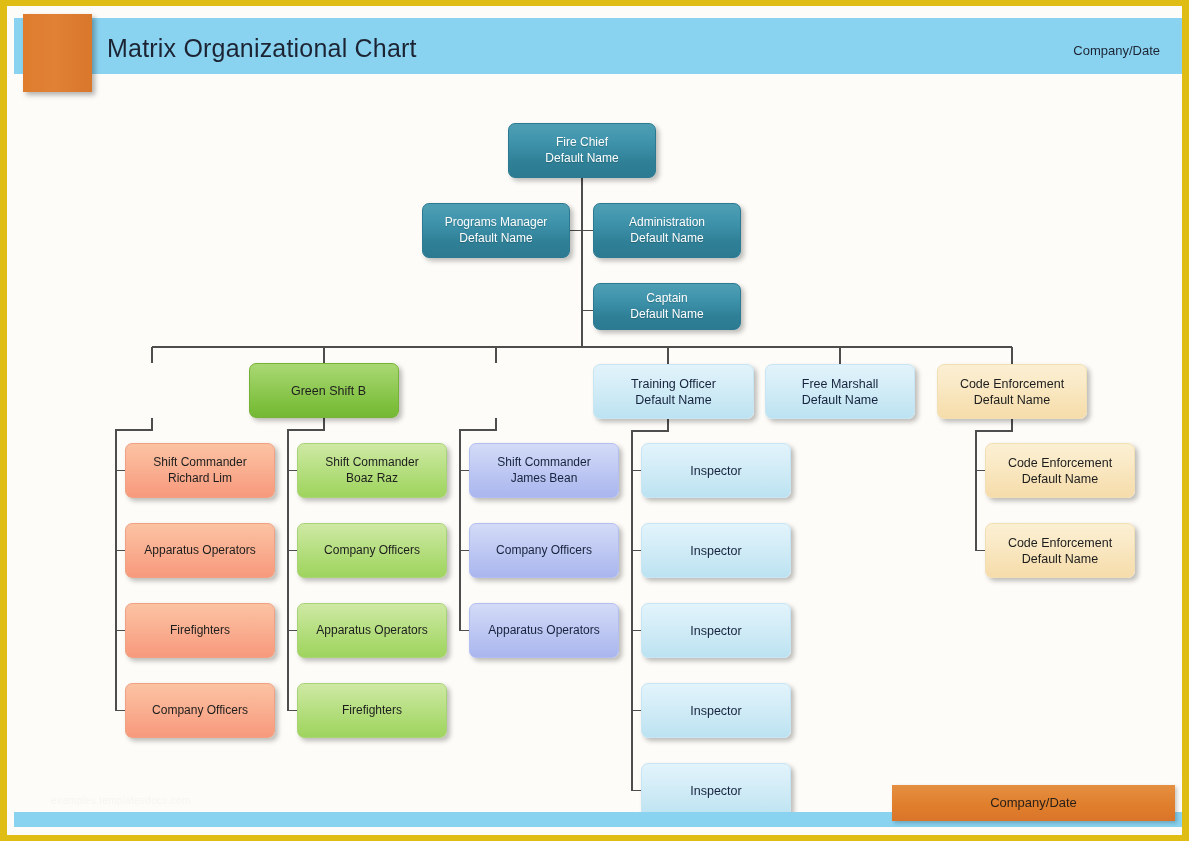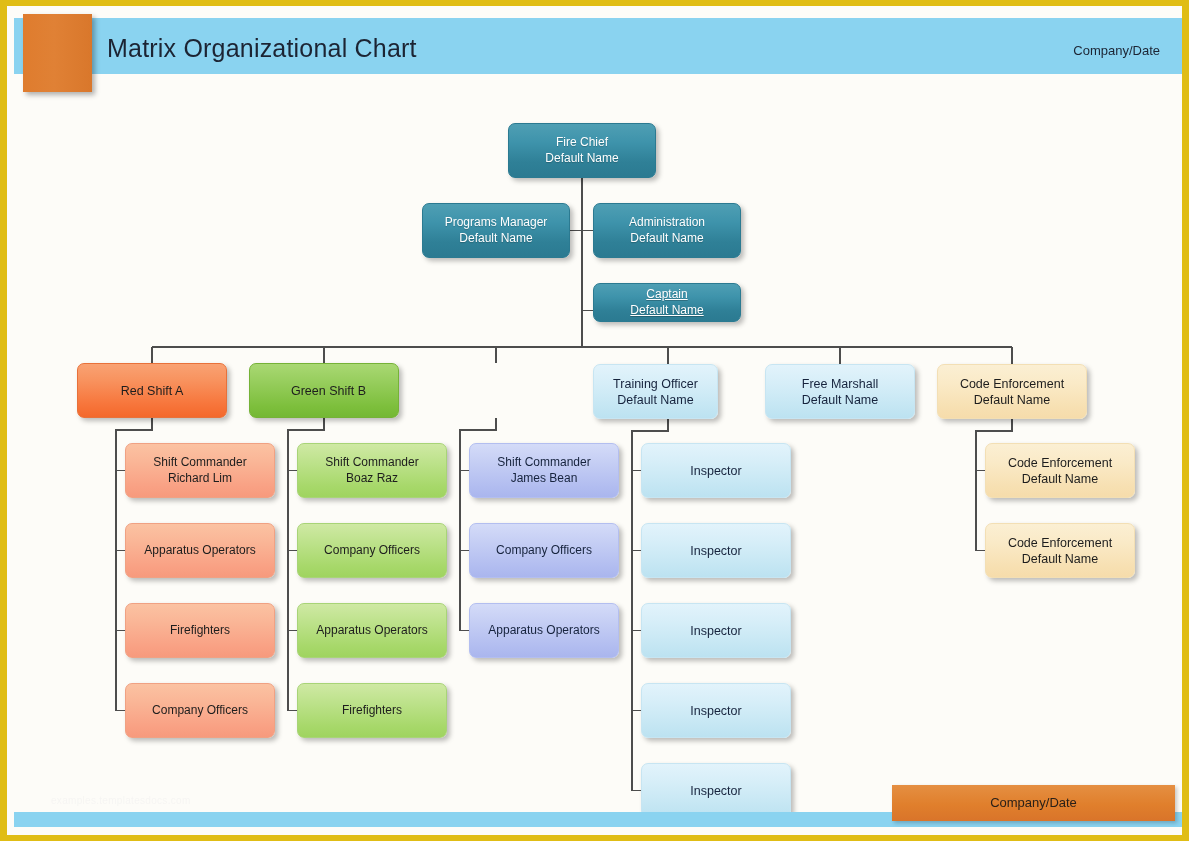--- a/index.html
+++ b/index.html
@@ -259,37 +259,32 @@
           <span class="lbl">Programs Manager</span>
           <span class="lbl">Default Name</span>
         </div>
       </div>
       <div class="node t-teal" style="left: 586px; top: 197px; width: 148px; height: 55px; align-items: center;">
         <div>
           <span class="lbl">Administration</span>
           <span class="lbl">Default Name</span>
         </div>
       </div>
-      <div class="node t-teal" style="left: 586px; top: 277px; width: 148px; height: 39px; text-decoration: underline;">
+      <div class="node t-teal" style="left: 586px; top: 277px; width: 148px; height: 47px;">
         <div>
           <span class="lbl">Captain</span>
           <span class="lbl">Default Name</span>
         </div>
       </div>
-      <div class="node t-red-head" style="left: 70px; top: 357px; width: 150px; height: 55px;">
-        <div>
-          <span class="lbl">Red Shift A</span>
-        </div>
-      </div>
       <div class="node t-green-head" style="left: 242px; top: 357px; width: 150px; height: 55px; padding-left: 15px;">
         <div>
           <span class="lbl">Green Shift B</span>
         </div>
       </div>
-      <div class="node t-lightblue" style="left: 586px; top: 358px; width: 125px; height: 55px;">
+      <div class="node t-lightblue" style="left: 586px; top: 358px; width: 161px; height: 55px;">
         <div>
           <span class="lbl">Training Officer</span>
           <span class="lbl">Default Name</span>
         </div>
       </div>
       <div class="node t-lightblue" style="left: 758px; top: 358px; width: 150px; height: 55px;">
         <div>
           <span class="lbl">Free Marshall</span>
           <span class="lbl">Default Name</span>
         </div>

